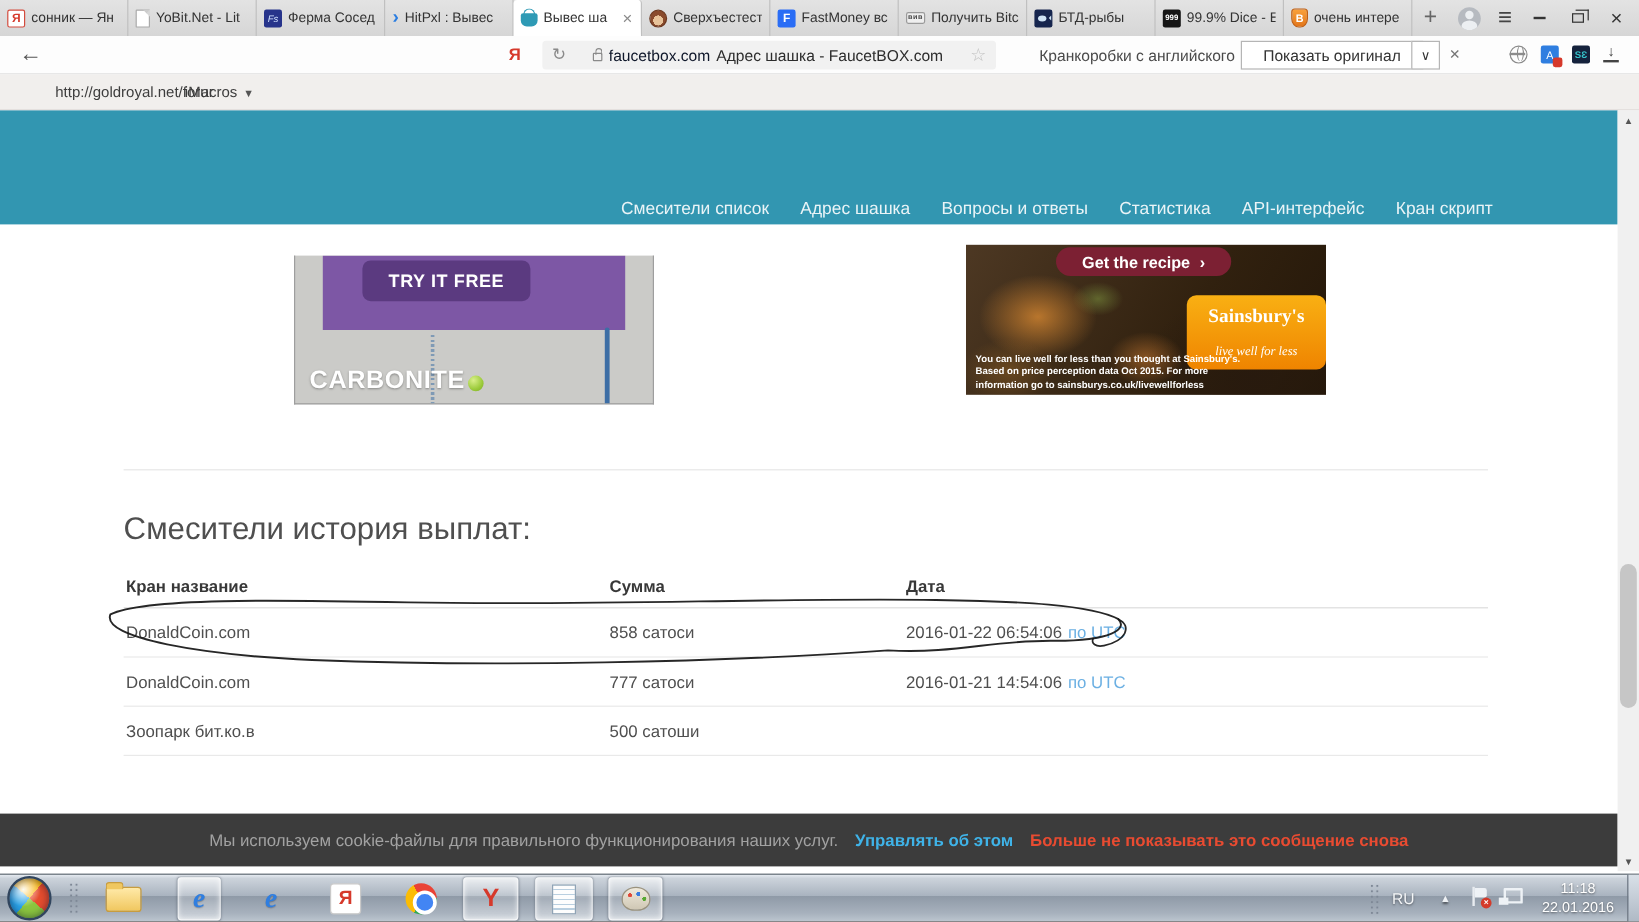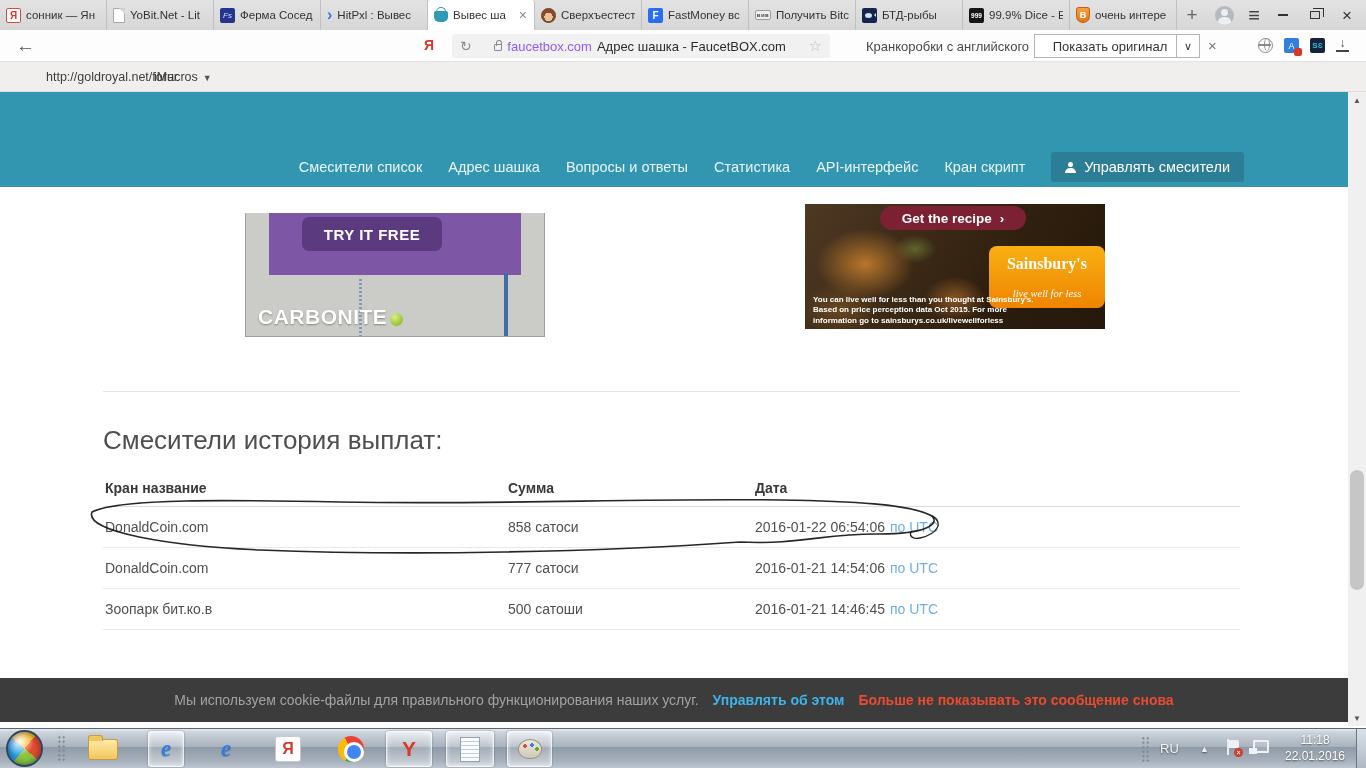--- a/index.html
+++ b/index.html
@@ -60,21 +60,21 @@
     border-bottom:1px solid #e2e2e2; }
   .backbtn { position:absolute; left:16px; top:5px; font-size:19px; color:#555; }
   .yabadge { position:absolute; left:424px; top:7px; color:#d6392b; font-weight:bold; font-size:14px; }
   .omnibox { position:absolute; left:452px; top:4px; width:378px; height:24px; background:#f1f1f1;
     border-radius:3px; display:flex; align-items:center; padding:0 8px; }
   .reload { color:#8a8a8a; font-size:14px; font-family:"DejaVu Sans", sans-serif; }
   .omni-center { margin:0 auto; display:flex; align-items:center; gap:5px; font-size:13px; }
   .lock { width:8px; height:7px; border:1.5px solid #8a8a8a; border-radius:1px; position:relative; margin-top:3px; }
   .lock::before { content:""; position:absolute; left:1px; top:-5px; width:4px; height:5px;
     border:1.5px solid #8a8a8a; border-bottom:none; border-radius:4px 4px 0 0; }
-  .domain { color:#8b5cf6; }
+  .domain { color:#0f172a; }
   .ptitle { color:#2c2c2c; }
   .star { color:#c2c2c2; font-size:15px; }
   .trans-note { position:absolute; left:866px; top:9px; font-size:13px; color:#4a4a4a; }
   .trans-btn { position:absolute; left:1034px; top:4px; width:152px; height:24px; border:1px solid #b5b5b5;
     background:#fff; font-size:13px; color:#333; display:flex; align-items:center; justify-content:center; }
   .trans-caret { position:absolute; left:1176px; top:4px; width:24px; height:24px; border:1px solid #b5b5b5;
     background:#fff; font-size:11px; color:#333; display:flex; align-items:center; justify-content:center; }
   .trans-close { position:absolute; left:1208px; top:7px; color:#777; font-size:15px; }
   .globe { position:absolute; left:1258px; top:8px; width:15px; height:15px; border:1.5px solid #8b8b8b; border-radius:50%; position:absolute; }
   .globe::before { content:""; position:absolute; left:-1px; top:5px; width:13px; height:1.5px; background:#8b8b8b; }
@@ -316,24 +316,20 @@
 
   <div class="hdr">
     <div class="logo"><span>Кранкоробки</span><span class="logo-suffix">.com</span></div>
     <div class="nav">
       <span class="navitem">Смесители список</span>
       <span class="navitem">Адрес шашка</span>
       <span class="navitem">Вопросы и ответы</span>
       <span class="navitem">Статистика</span>
       <span class="navitem">API-интерфейс</span>
       <span class="navitem">Кран скрипт</span>
-      <span class="managebtn">
-        <span class="person"></span>
-        <span>Управлять смесители</span>
-      </span>
     </div>
   </div>
 
   <div class="ad-left">
     <div class="purple"></div>
     <div class="cta">TRY IT FREE</div>
     <div class="zip"></div>
     <div class="dots"></div>
     <div class="brand">
         <span>CARBONITE</span>
@@ -368,21 +364,20 @@
       <span class="col3"><span>2016-01-22 06:54:06</span><span class="utc">по UTC</span></span>
     </div>
     <div class="trow">
       <span class="col1">DonaldCoin.com</span>
       <span class="col2">777 сатоси</span>
       <span class="col3"><span>2016-01-21 14:54:06</span><span class="utc">по UTC</span></span>
     </div>
     <div class="trow">
       <span class="col1">Зоопарк бит.ко.в</span>
       <span class="col2">500 сатоши</span>
-      <span class="col3"><span>2016-01-21 14:46:45</span><span class="utc">по UTC</span></span>
     </div>
   </div>
 
   <svg class="scribble" viewBox="0 0 880 80" xmlns="http://www.w3.org/2000/svg">
     <path d="M 12,24 C 40,10 150,12 260,14 C 420,17 560,10 700,12 C 770,13 830,16 852,28 C 860,36 846,46 800,46 C 748,45 718,57 660,54 C 520,64 330,68 180,62 C 90,58 4,44 12,24 Z" fill="none" stroke="#151515" stroke-width="1.6" stroke-linecap="round" stroke-linejoin="round" opacity="0.92"></path>
     <path d="M 852,28 C 864,34 858,46 840,50 C 833,51.5 829,48 831,44" fill="none" stroke="#151515" stroke-width="1.4" stroke-linecap="round" opacity="0.92"></path>
   </svg>
 
   <div class="cookiebar">
     <span class="ck-msg">Мы используем cookie-файлы для правильного функционирования наших услуг.</span>

